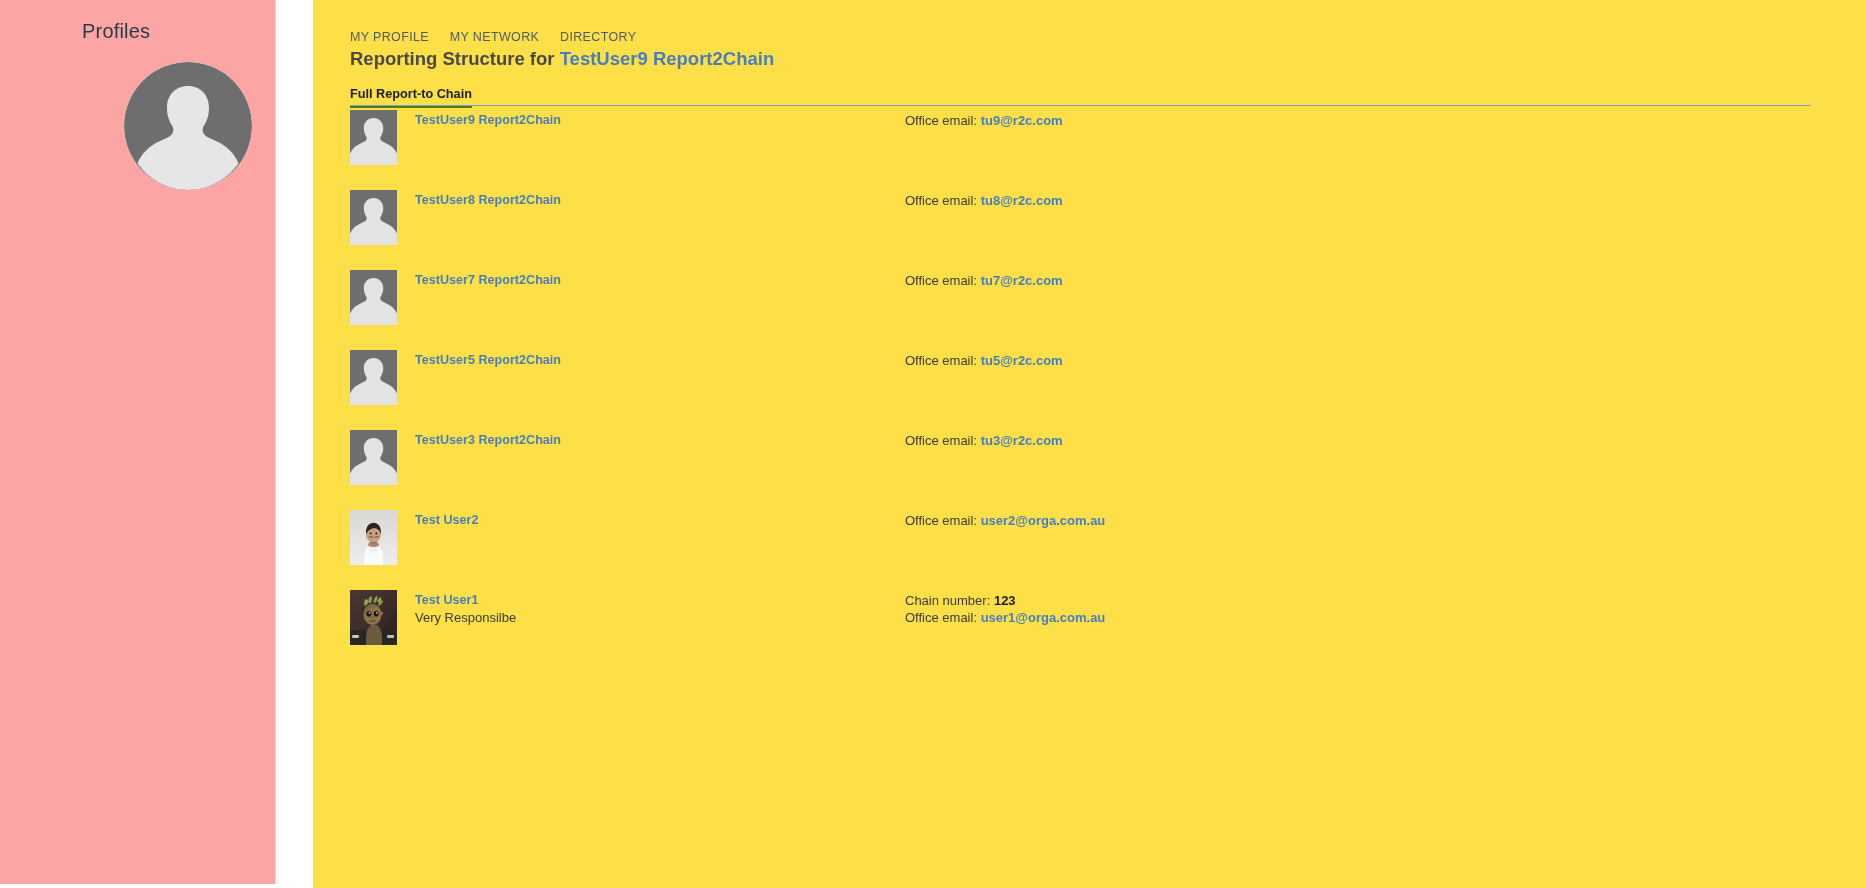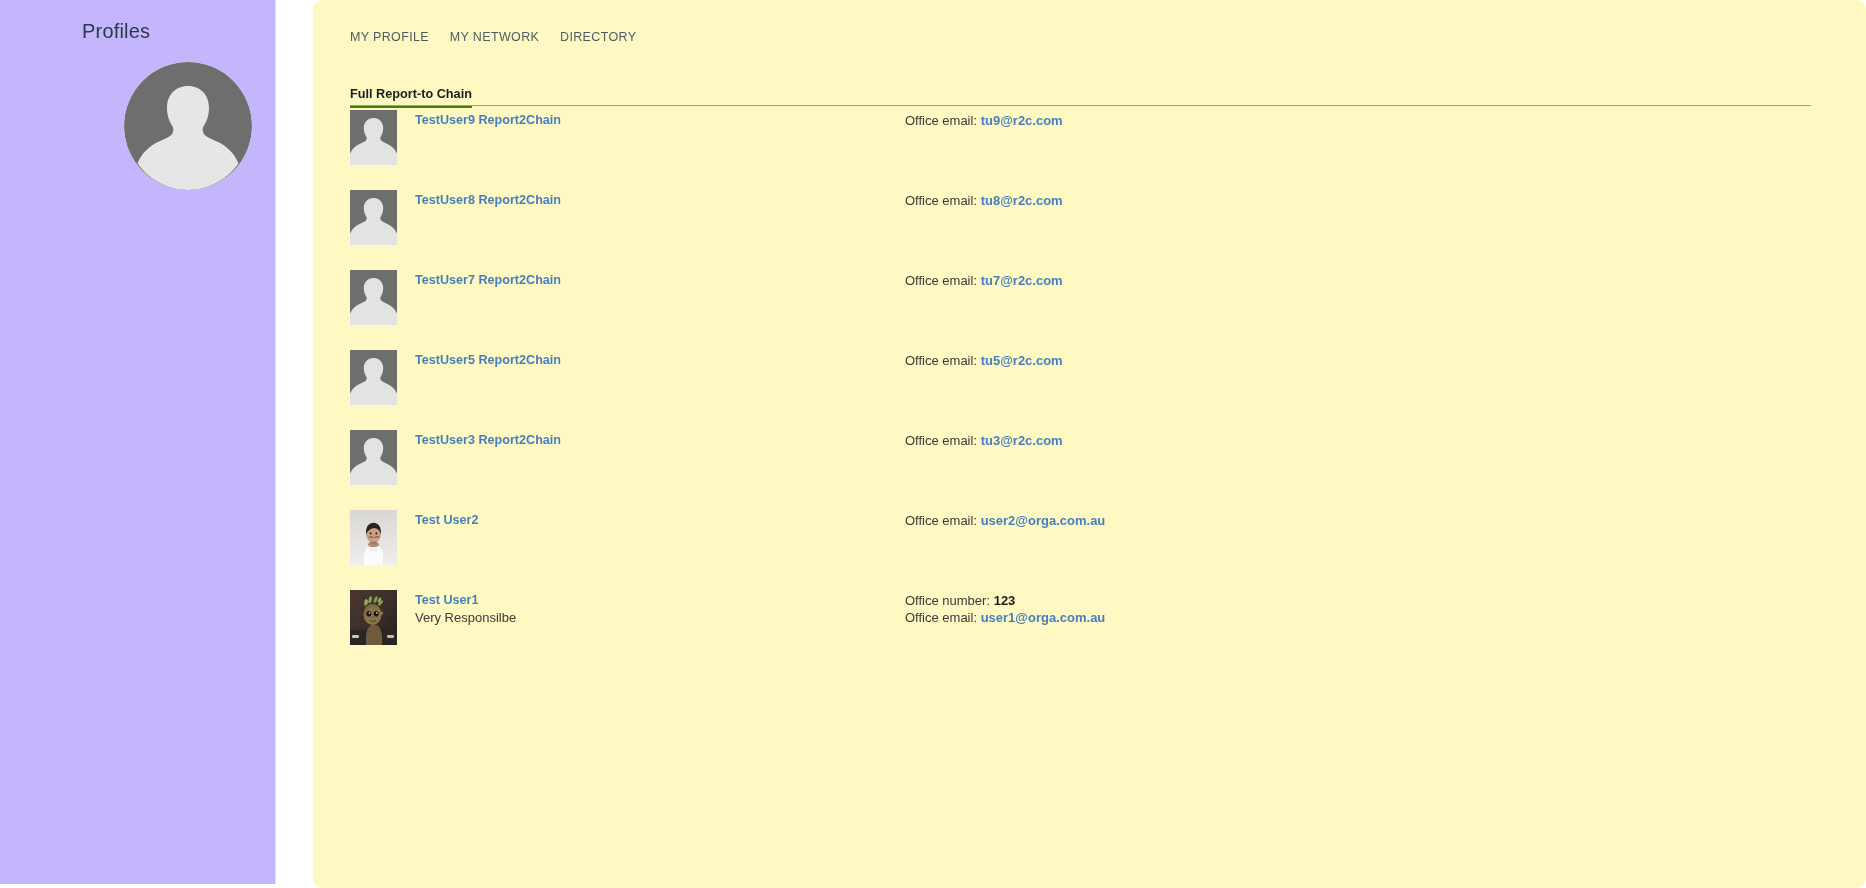--- a/index.html
+++ b/index.html
@@ -15,21 +15,21 @@
     position: relative;
   }
 
   
   #sidebar {
     position: absolute;
     left: 0;
     top: 0;
     width: 276px;
     height: 884px;
-    background: #c4b5fd;
+    background: #fca5a5;
     border-right: 1px solid #e2e2e2;
     box-sizing: border-box;
   }
   #sidebar-title {
     position: absolute;
     left: 82px;
     top: 20px;
     font-size: 20px;
     color: #2b3a45;
     letter-spacing: 0.2px;
@@ -60,22 +60,21 @@
     justify-content: center;
   }
 
   
   #main {
     position: absolute;
     left: 313px;
     top: 0;
     right: 0;
     bottom: 0;
-    background: #fef9c3;
-    border-radius: 9px;
+    background: #fde047;
   }
 
   #topnav {
     position: absolute;
     left: 37px;
     top: 30px;
     font-size: 12.5px;
     color: #4f5b63;
     letter-spacing: 0.35px;
     white-space: nowrap;
@@ -210,20 +209,23 @@
 </div>
 
 <div id="main">
 
   <div id="topnav">
     <span class="navitem">MY PROFILE</span>
     <span class="navitem">MY NETWORK</span>
     <span class="navitem">DIRECTORY</span>
   </div>
 
+  <div id="page-title">
+    <span>Reporting Structure for </span><span class="subject">TestUser9 Report2Chain</span>
+  </div>
 
   <div id="tabstrip">
     <span id="tab-active">Full Report-to Chain</span>
     <div id="tab-rule"></div>
   </div>
 
   <div id="people-list">
       <div class="person-row">
         <div class="person-avatar">
           <svg viewBox="0 0 47 55" preserveAspectRatio="none">
@@ -349,19 +351,19 @@
             <ellipse cx="26.8" cy="22.9" rx="0.8" ry="0.9" fill="#ffffff" opacity="0.8"></ellipse>
             <path d="M20 30.5c1.7 1.2 3.9 1.2 5.6 0" stroke="#4e3d27" stroke-width="1" fill="none" stroke-linecap="round"></path>
             <path d="M22.5 26.3c-.7.9-.2 1.7.6 1.7" stroke="#5f4c30" stroke-width="0.8" fill="none" stroke-linecap="round"></path>
           </svg>
         </div>
         <div class="person-info">
           <div class="person-name">Test User1</div>
           <div class="person-jobtitle">Very Responsilbe</div>
         </div>
         <div class="person-contact">
-          <div class="contact-line"><span class="contact-label">Office number:</span> <span class="contact-value-strong">123</span></div>
+          <div class="contact-line"><span class="contact-label">Chain number:</span> <span class="contact-value-strong">123</span></div>
           <div class="contact-line"><span class="contact-label">Office email:</span> <span class="contact-value-link">user1@orga.com.au</span></div>
         </div>
       </div>
     </div>
 
 </div>
 
 </body></html>

